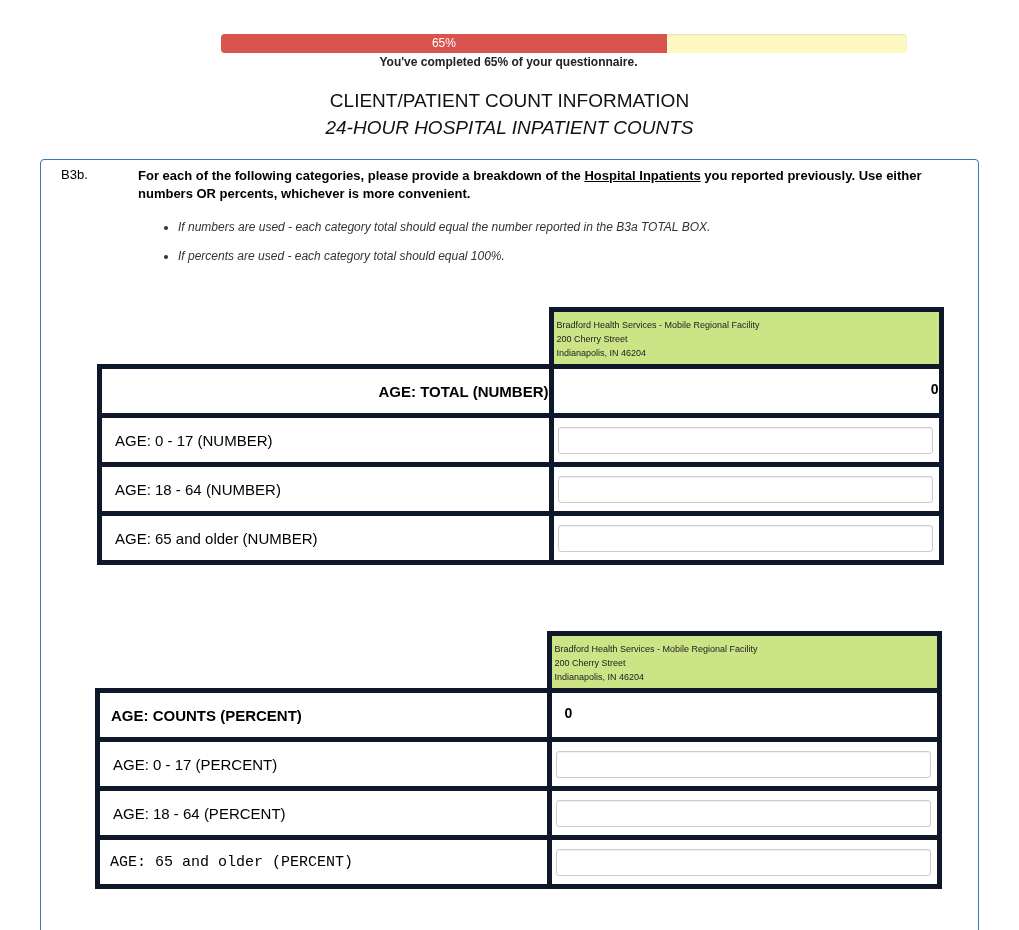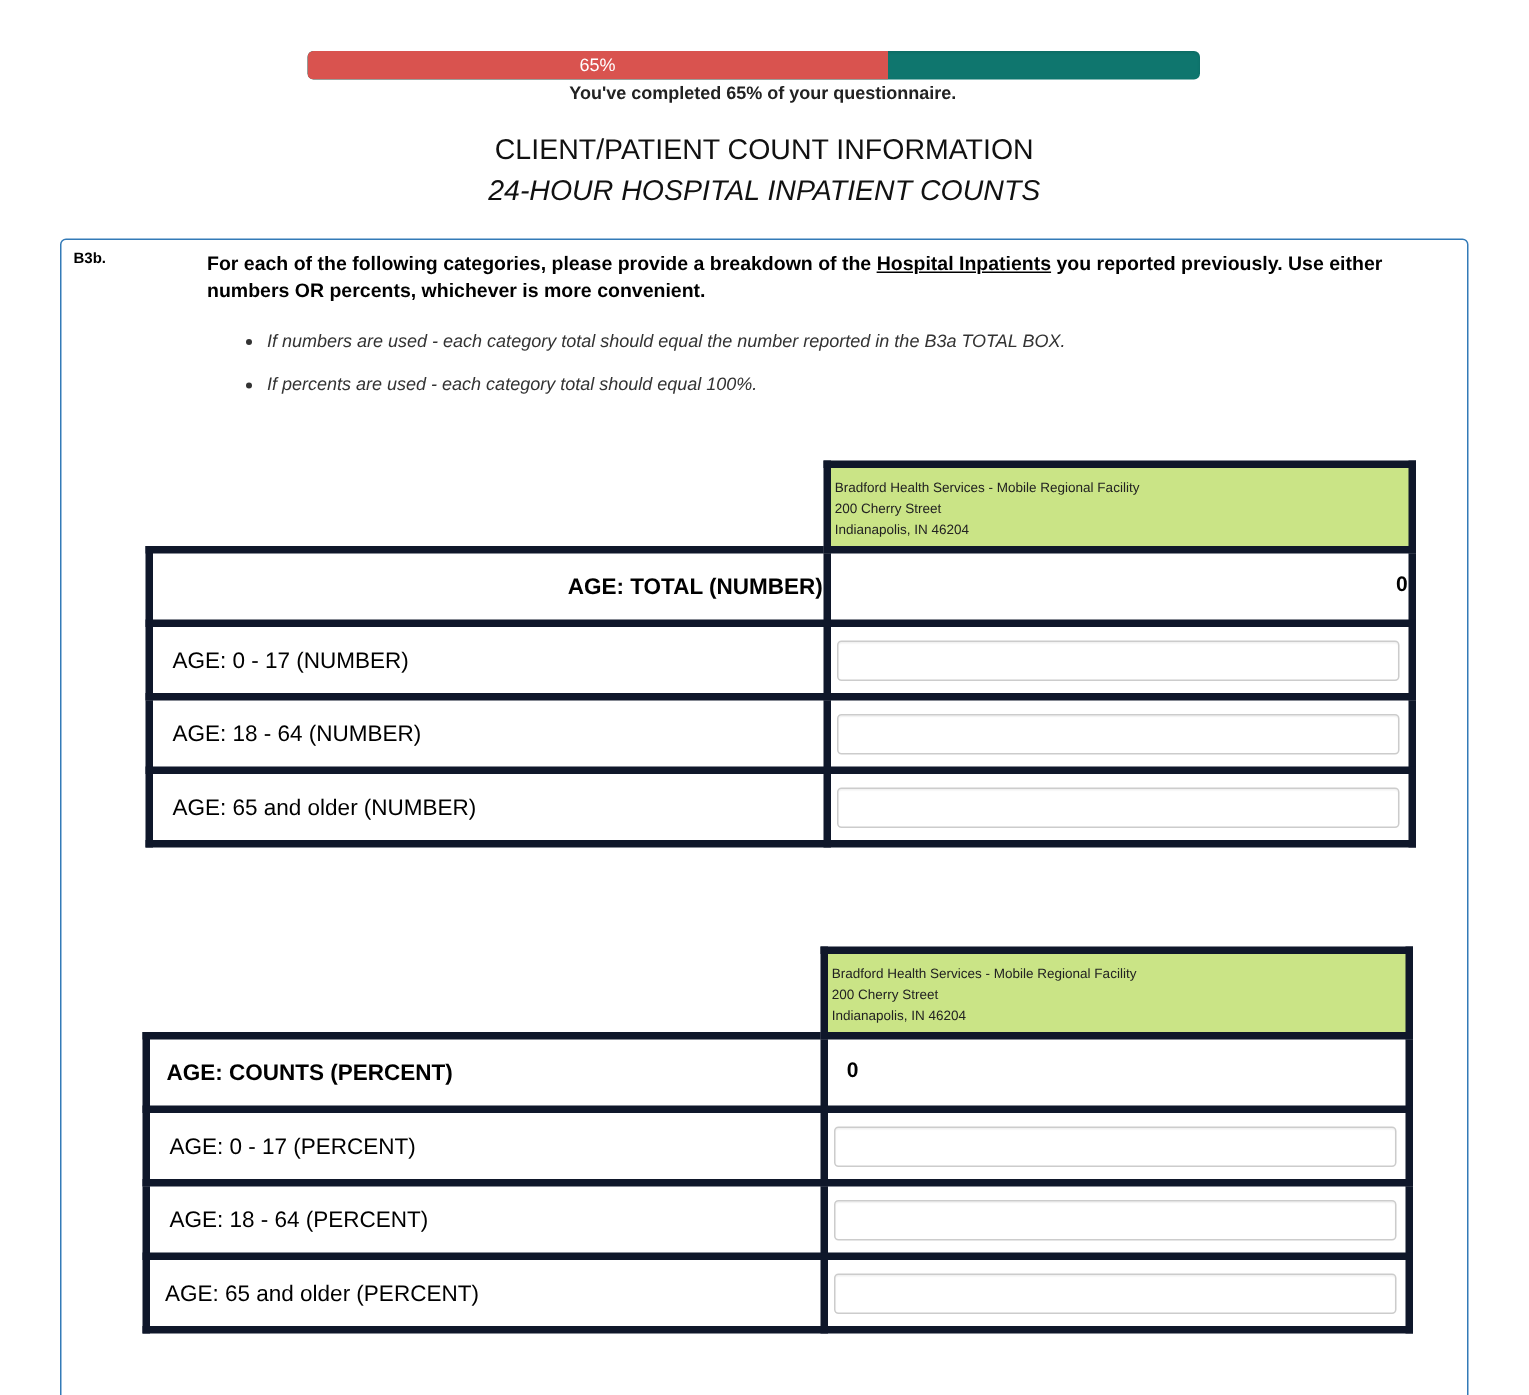--- a/index.html
+++ b/index.html
@@ -1,32 +1,32 @@
 <!DOCTYPE html>
 <html><head>
 <meta charset="utf-8">
 <style>
   html, body { margin: 0; padding: 0; background: #ffffff; }
   body {
     width: 1019px; height: 930px; overflow: hidden; position: relative;
     font-family: "Liberation Sans", sans-serif; color: #000;
   }
-  .progress-wrap { position: absolute; left: 205px; top: 34px; width: 595px; height: 19px;
-    background: #0f766e; border-radius: 4px; box-shadow: inset 0 1px 2px rgba(0,0,0,0.1); overflow: hidden; }
+  .progress-wrap { position: absolute; left: 221px; top: 34px; width: 686px; height: 19px;
+    background: #fef9c3; border-radius: 4px; box-shadow: inset 0 1px 2px rgba(0,0,0,0.1); overflow: hidden; }
   .progress-fill { height: 100%; background: #d9534f; color: #fff; font-size: 12px;
     text-align: center; line-height: 19px; }
   .progress-caption { position: absolute; left: 211px; top: 55px; width: 595px; text-align: center;
     font-size: 12px; font-weight: bold; color: #222; }
   .page-title { position: absolute; left: 0; top: 90px; width: 1019px; text-align: center;
     font-size: 19px; color: #111; }
   .page-subtitle { position: absolute; left: 0; top: 117px; width: 1019px; text-align: center;
     font-size: 19px; font-style: italic; color: #111; }
   .question-box { position: absolute; left: 40px; top: 159px; width: 937px; height: 800px;
     border: 1px solid #337ab7; border-radius: 4px; }
-  .q-num { position: absolute; left: 8px; top: 7px; font-size: 10px; font-weight: bold; }
+  .q-num { position: absolute; left: 20px; top: 7px; font-size: 13px; font-weight: normal; }
   .q-text { position: absolute; left: 97px; top: 7px; width: 810px; font-size: 13px; font-weight: bold; line-height: 18px; }
   .q-text u { text-decoration: underline; }
   .bullets { position: absolute; left: 120px; top: 60px; margin: 0; padding: 0 0 0 17px; font-size: 12px; font-style: italic; color: #333; }
   .bullets li { margin-bottom: 14px; line-height: 15px; }
   table.grid { position: absolute; border-collapse: collapse; }
   table.grid td { border: 5px solid #0f172a; padding: 0; }
   td.blank { border: none !important; }
   td.facility { background: #cae486; font-size: 9px; line-height: 14px; padding: 6px 3px 4px 3px !important; vertical-align: top; color: #222; }
   td.label { font-size: 15px; padding-left: 13px !important; }
   td.label.bold { font-weight: bold; }
@@ -99,17 +99,17 @@
   </tr>
   <tr style="height:49px;">
     <td class="label">AGE: 0 - 17 (PERCENT)</td>
     <td class="inp"><input class="input-box" value="" style=""></td>
   </tr>
   <tr style="height:49px;">
     <td class="label">AGE: 18 - 64 (PERCENT)</td>
     <td class="inp"><input class="input-box" value="" style=""></td>
   </tr>
   <tr style="height:49px;">
-    <td class="label" style="padding-left:10px !important;">AGE: 65 and older (PERCENT)</td>
+    <td class="label" style="padding-left:10px !important;font-family:Liberation Mono, monospace;">AGE: 65 and older (PERCENT)</td>
     <td class="inp"><input class="input-box" value="" style=""></td>
   </tr>
 </tbody>
   </table>
 
 </body></html>

